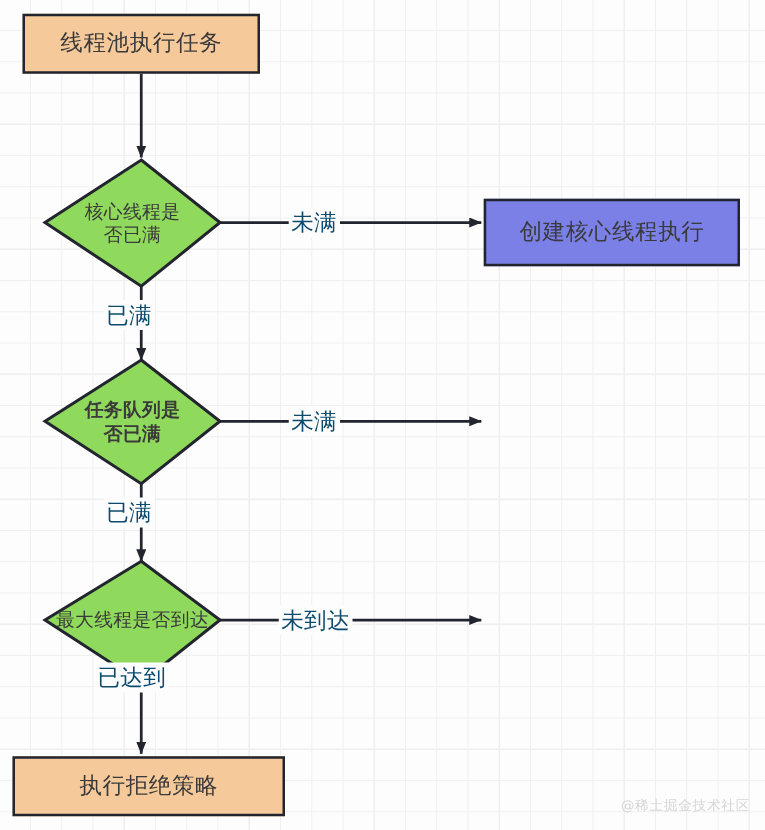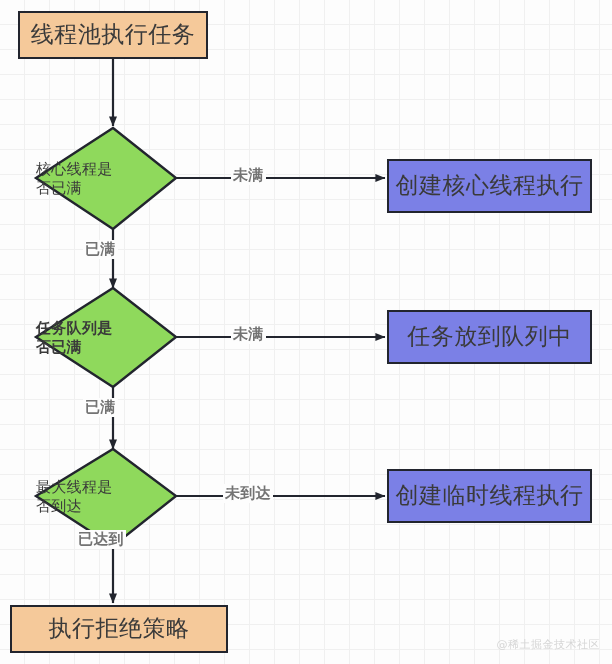--- a/index.html
+++ b/index.html
@@ -42,50 +42,49 @@
     align-items: center;
     justify-content: center;
     text-align: center;
     color: #3a3a3a;
     line-height: 1.18;
     user-select: none;
   }
 
   .rect-node {
     border: 2px solid #22252e;
-    font-size: 23px;
+    font-size: 18px;
     letter-spacing: 0.5px;
   }
   .rect-node.orange { background: #f5c99a; }
   .rect-node.blue   { background: #7b80e6; }
 
   .diamond-label {
     position: absolute;
     display: flex;
-    align-items: flex-start;
+    align-items: center;
     justify-content: center;
     text-align: center;
     font-size: 15px;
     line-height: 1.30;
     color: #3a3a3a;
     pointer-events: none;
     user-select: none;
     letter-spacing: 0.3px;
   }
 
   .edge-label {
     position: absolute;
-    font-size: 15px;
-    color: #737373;
+    font-size: 18px;
+    color: #0c4a6e;
     background: #fdfdfd;
     padding: 0 2px;
     white-space: nowrap;
     user-select: none;
     letter-spacing: 0.3px;
-    font-weight: bold;
   }
 
   .watermark {
     position: absolute;
     right: 12px;
     bottom: 12px;
     font-size: 11px;
     color: #d6d6d6;
     user-select: none;
     letter-spacing: 0.5px;
@@ -125,34 +124,32 @@
   <div class="diamond-label" style="left:36px; top:150px; width:140px; height:58px; flex-direction:column;">
     <span>核心线程是</span>
     <span>否已满</span>
   </div>
 
   <div class="diamond-label" style="left:36px; top:309px; width:140px; height:58px; flex-direction:column;font-weight:bold;">
     <span>任务队列是</span>
     <span>否已满</span>
   </div>
 
-  <div class="diamond-label" style="left:36px; top:468px; width:140px; height:58px; flex-direction:column;">
+  <div class="diamond-label" style="left:36px; top:468px; width:140px; height:58px; ">
     <span>最大线程是</span>
     <span>否到达</span>
   </div>
 
   <div class="node rect-node orange" style="left:18px; top:11px; width:190px; height:48px;">线程池执行任务</div>
 
   <div class="node rect-node orange" style="left:10px; top:605px; width:218px; height:48px;">执行拒绝策略</div>
 
   <div class="node rect-node blue" style="left:387px; top:159px; width:205px; height:54px;">创建核心线程执行</div>
 
-  <div class="node rect-node blue" style="left:387px; top:310px; width:205px; height:54px;">任务放到队列中</div>
 
-  <div class="node rect-node blue" style="left:387px; top:469px; width:205px; height:54px;">创建临时线程执行</div>
 
   <div class="edge-label" style="left:231px; top:166px;">未满</div>
 
   <div class="edge-label" style="left:83px; top:240px;">已满</div>
 
   <div class="edge-label" style="left:231px; top:325px;">未满</div>
 
   <div class="edge-label" style="left:83px; top:398px;">已满</div>
 
   <div class="edge-label" style="left:223px; top:484px;text-align:right;">未到达</div>

